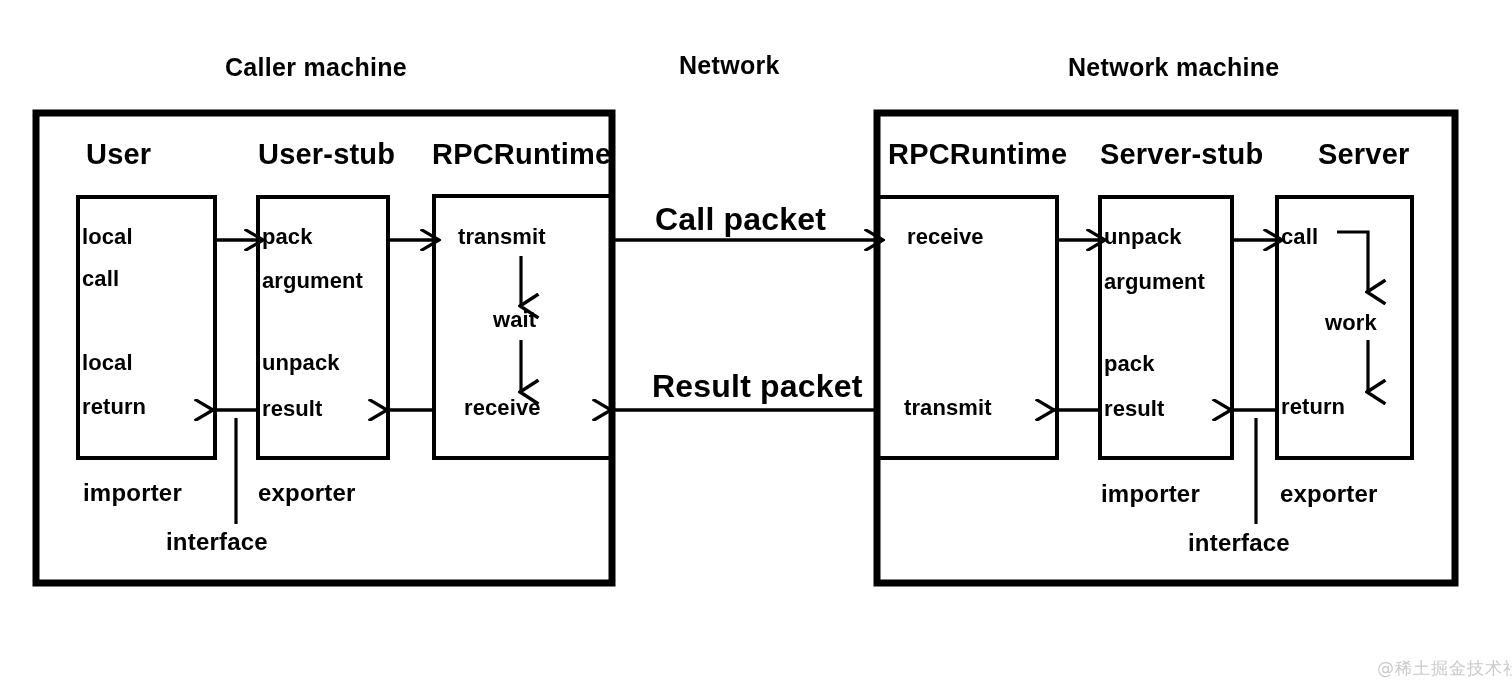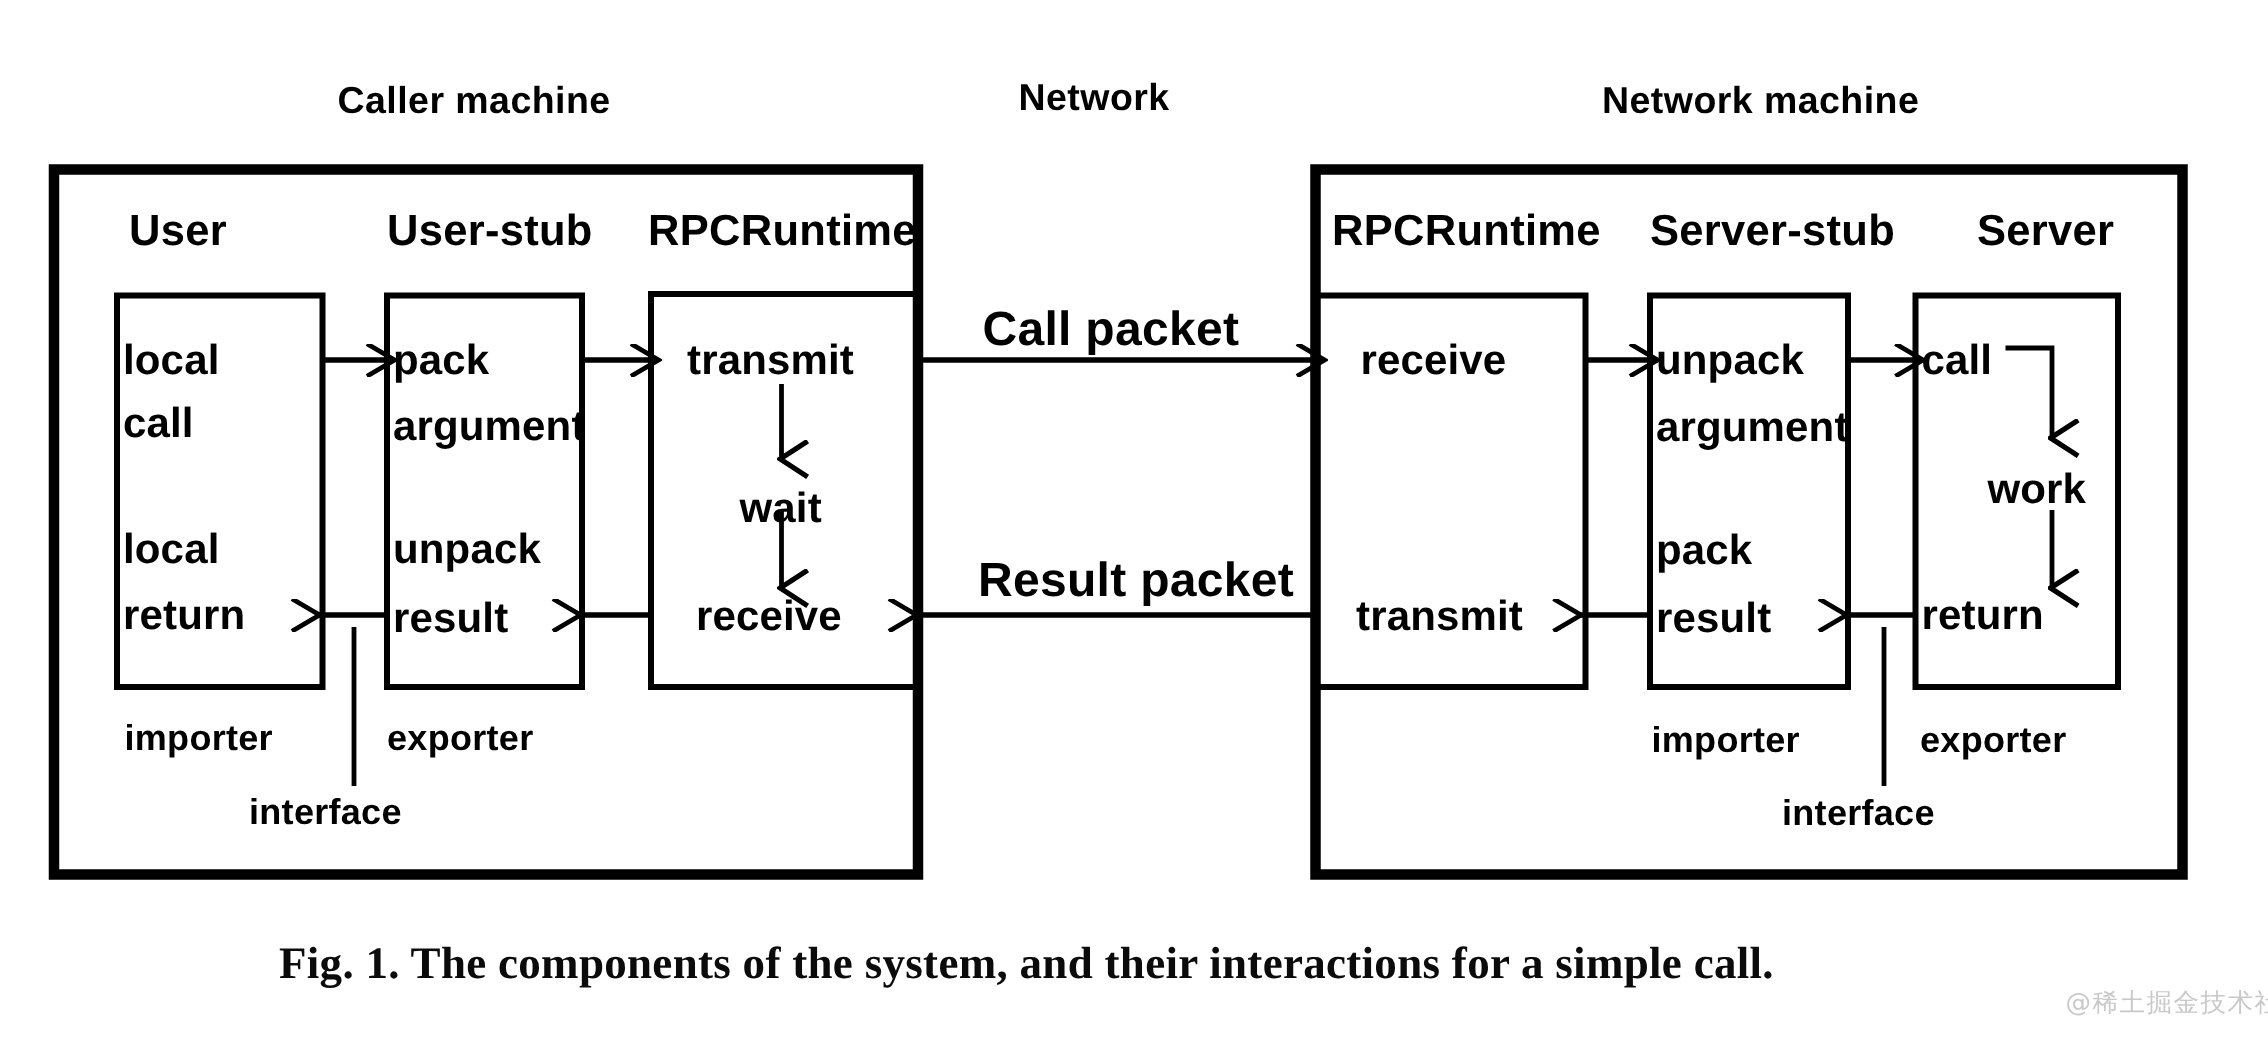--- a/index.html
+++ b/index.html
@@ -40,21 +40,21 @@
     font-size: 25px;
     letter-spacing: 0.3px;
   }
   
   .col-header {
     font-size: 29px;
     letter-spacing: 0.2px;
   }
   
   .step {
-    font-size: 28px;
+    font-size: 22px;
     letter-spacing: 0.1px;
   }
   
   .packet {
     font-size: 32px;
     letter-spacing: 0.2px;
   }
   
   .annot {
     font-size: 24px;
@@ -152,21 +152,21 @@
   <div class="lbl step" style="left:82px; top:268px;">call</div>
   <div class="lbl step" style="left:82px; top:352px;">local</div>
   <div class="lbl step" style="left:82px; top:396px;">return</div>
 
   <div class="lbl step" style="left:262px; top:226px;">pack</div>
   <div class="lbl step" style="left:262px; top:270px;">argument</div>
   <div class="lbl step" style="left:262px; top:352px;">unpack</div>
   <div class="lbl step" style="left:262px; top:398px;">result</div>
 
   <div class="lbl step" style="left:458px; top:226px;">transmit</div>
-  <div class="lbl step" style="left:493px; top:325px;">wait</div>
+  <div class="lbl step" style="left:493px; top:309px;">wait</div>
   <div class="lbl step" style="left:464px; top:397px;">receive</div>
 
   <div class="lbl packet" style="left:655px; top:203px;">Call packet</div>
   <div class="lbl packet" style="left:652px; top:370px;">Result packet</div>
 
   <div class="lbl step" style="left:907px; top:226px;">receive</div>
   <div class="lbl step" style="left:904px; top:397px;">transmit</div>
 
   <div class="lbl step" style="left:1104px; top:226px;">unpack</div>
   <div class="lbl step" style="left:1104px; top:271px;">argument</div>
@@ -178,17 +178,16 @@
   <div class="lbl step" style="left:1281px; top:396px;">return</div>
 
   <div class="lbl annot" style="left:83px; top:481px;">importer</div>
   <div class="lbl annot" style="left:258px; top:481px;">exporter</div>
   <div class="lbl annot" style="left:166px; top:530px;">interface</div>
 
   <div class="lbl annot" style="left:1101px; top:482px;">importer</div>
   <div class="lbl annot" style="left:1280px; top:482px;">exporter</div>
   <div class="lbl annot" style="left:1188px; top:531px;">interface</div>
 
-  <div class="caption" style="left:186px; top:626px;">Fig. 1.   The components of the system, and their interactions for a simple call.</div>
 
   <div class="watermark" style="left:1337px; top:657px;">@稀土掘金技术社区</div>
 
 </div>
 
 </body></html>

